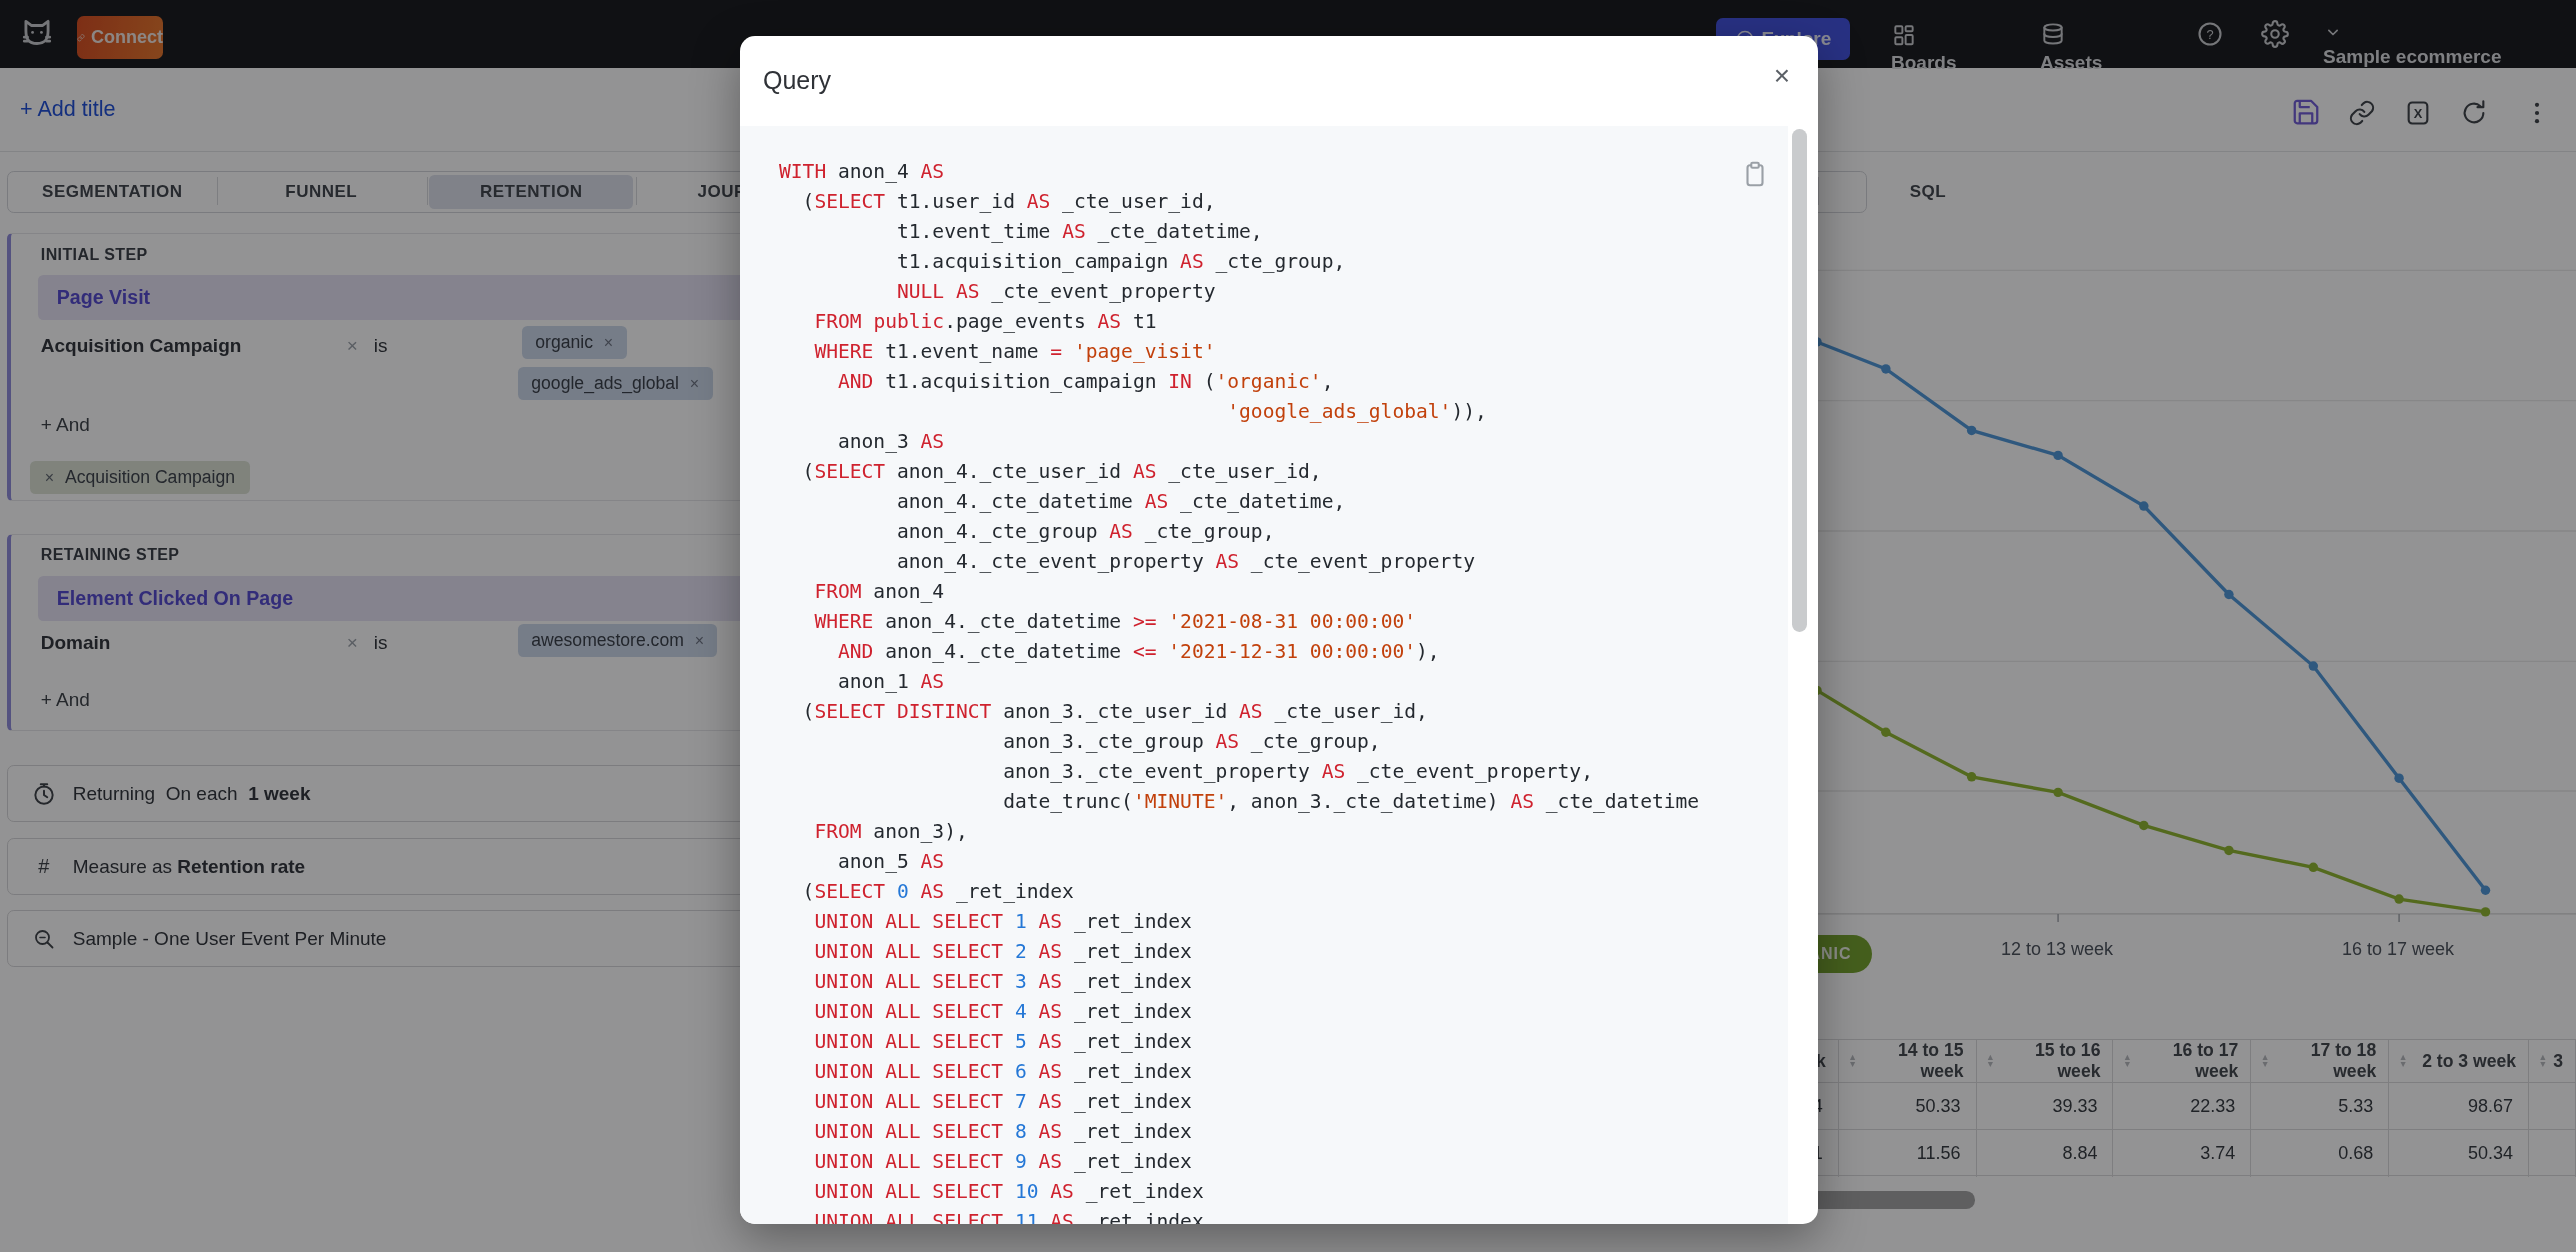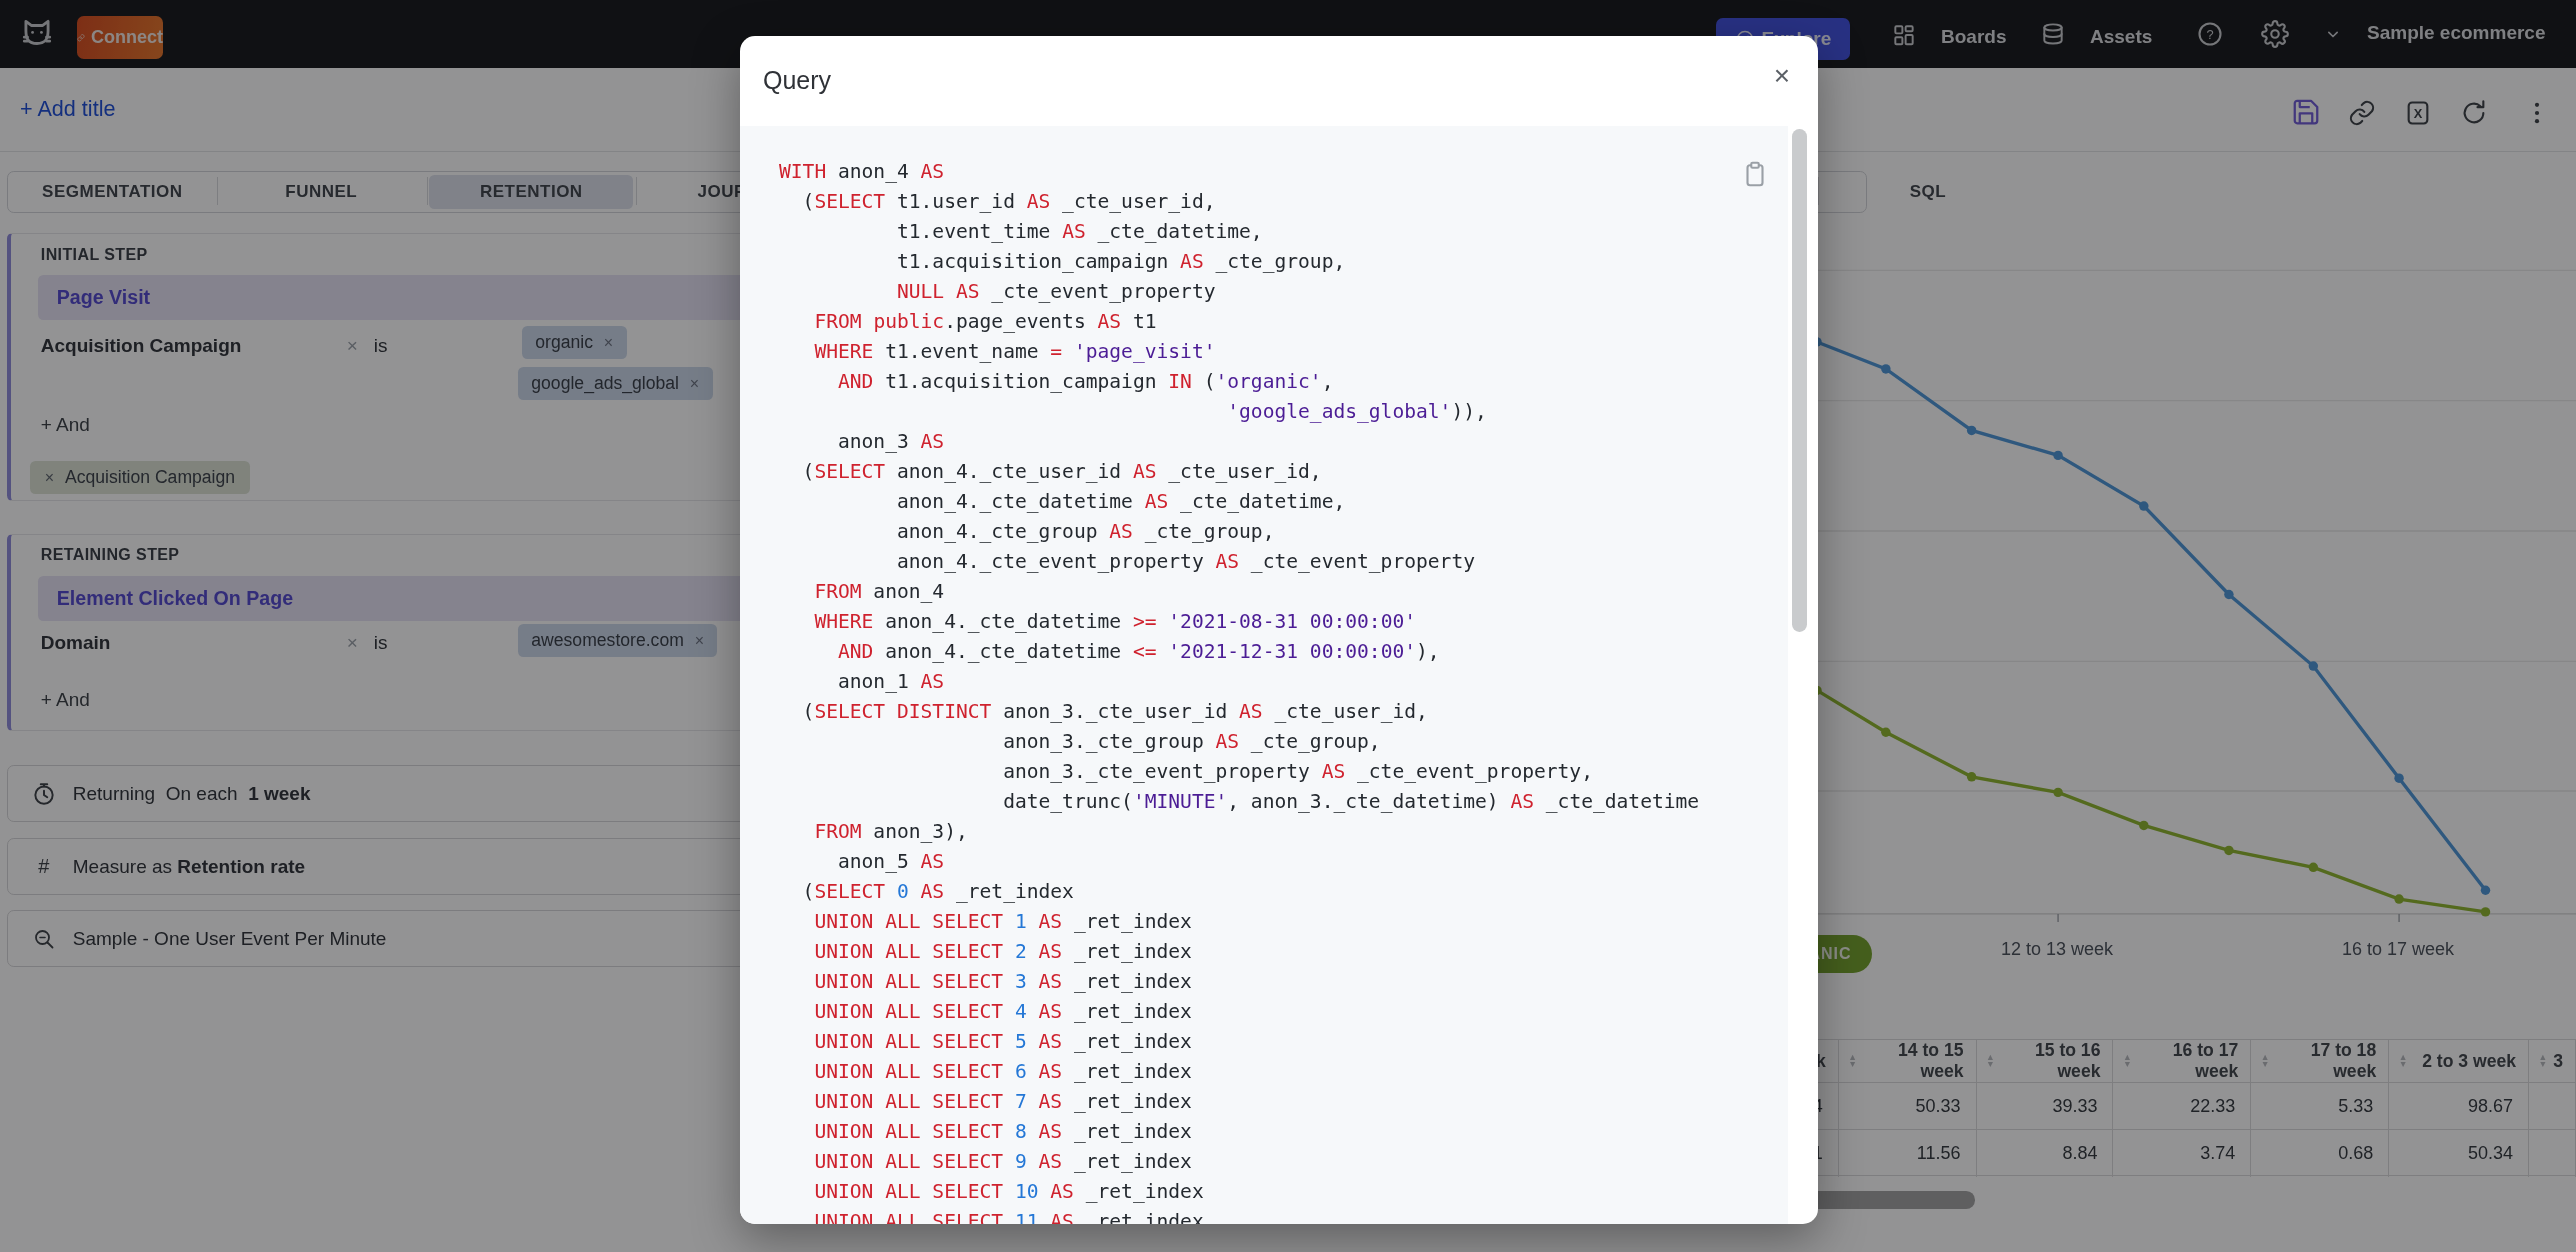--- a/index.html
+++ b/index.html
@@ -9,21 +9,21 @@
 
   
   #navbar{left:0;top:0;width:2576px;height:68px;background:#17181b;display:flex;align-items:center;}
   .nav-ic{stroke:#c9cbcf;fill:none;stroke-width:1.8;stroke-linecap:round;stroke-linejoin:round;}
   .nav-label{color:#dcdee1;font-size:19px;font-weight:600;}
   #connect-btn{left:77px;top:16px;width:86px;height:43px;border-radius:6.8px;
     background:linear-gradient(100deg,#d84c1e,#e8762a);display:flex;align-items:center;justify-content:center;gap:6px;
     color:#f3e8e2;font-size:18px;font-weight:700;}
   #explore-btn{left:1716px;top:17.6px;width:134px;height:42px;border-radius:6.8px;background:#4150e0;
     display:flex;align-items:center;justify-content:center;gap:6.8px;color:#eceefb;font-size:19px;font-weight:600;}
-  .nav-item{display:flex;align-items:flex-end;gap:24px;}
+  .nav-item{display:flex;align-items:flex-start;gap:4px;flex-direction:column;}
 
   
   #add-title{left:20px;top:96px;font-size:21.6px;color:#1d4ed8;}
   #top-divider{left:0;top:151px;width:2576px;height:0.7px;background:#e3e4e6;}
   .tool-ic{stroke:#3c4046;fill:none;stroke-width:1.8;stroke-linecap:round;stroke-linejoin:round;}
 
   
   #tabbar{left:6.8px;top:171px;width:1860px;height:42px;border:1.4px solid #d3d5d9;border-radius:6.8px;box-sizing:border-box;}
   .tab{position:absolute;top:0;height:39px;display:flex;align-items:center;justify-content:center;
     font-size:17px;font-weight:600;letter-spacing:0.5px;color:#3f444b;cursor:pointer;}
@@ -78,21 +78,21 @@
   #overlay{left:0;top:0;width:2576px;height:1252px;background:rgba(10,10,12,0.44);z-index:10;}
   #modal{left:740px;top:36px;width:1078px;height:1188px;background:#ffffff;border-radius:15px;z-index:20;
     box-shadow:0 16px 47px rgba(0,0,0,.35);}
   #modal-title{position:absolute;left:23px;top:30px;font-size:25px;font-weight:500;color:#2f3237;}
   #modal-close{position:absolute;right:20px;top:24px;width:32px;height:32px;display:flex;align-items:center;
     justify-content:center;font-size:28px;color:#5b6066;cursor:pointer;}
   #code-area{position:absolute;left:0;top:90px;width:1048px;height:1098px;background:#f6f8fa;
     border-radius:0 0 0 15px;overflow:hidden;}
   #code{position:absolute;left:39px;top:31px;font-family:"DejaVu Sans Mono",monospace;font-size:19.6px;
     line-height:30px;white-space:pre;color:#24292f;}
-  .sk{color:#cf222e;} .ss{color:#4c1d95;text-align:right;} .sn{color:#2477d6;}
+  .sk{color:#cf222e;} .ss{color:#c2410c;text-align:right;} .sn{color:#2477d6;}
   #copy-btn{position:absolute;left:1000px;top:123px;width:30px;height:30px;}
   #modal-scrollbar{position:absolute;left:1052px;top:93px;width:15px;height:503px;background:#c9cbcd;border-radius:7.4px;}
 </style>
 </head>
 <body>
 
 <div id="app">
 
   <div id="navbar" class="abs">
     <svg class="abs" style="left:17.6px;top:15px;" width="38" height="38" viewBox="0 0 24 24">

